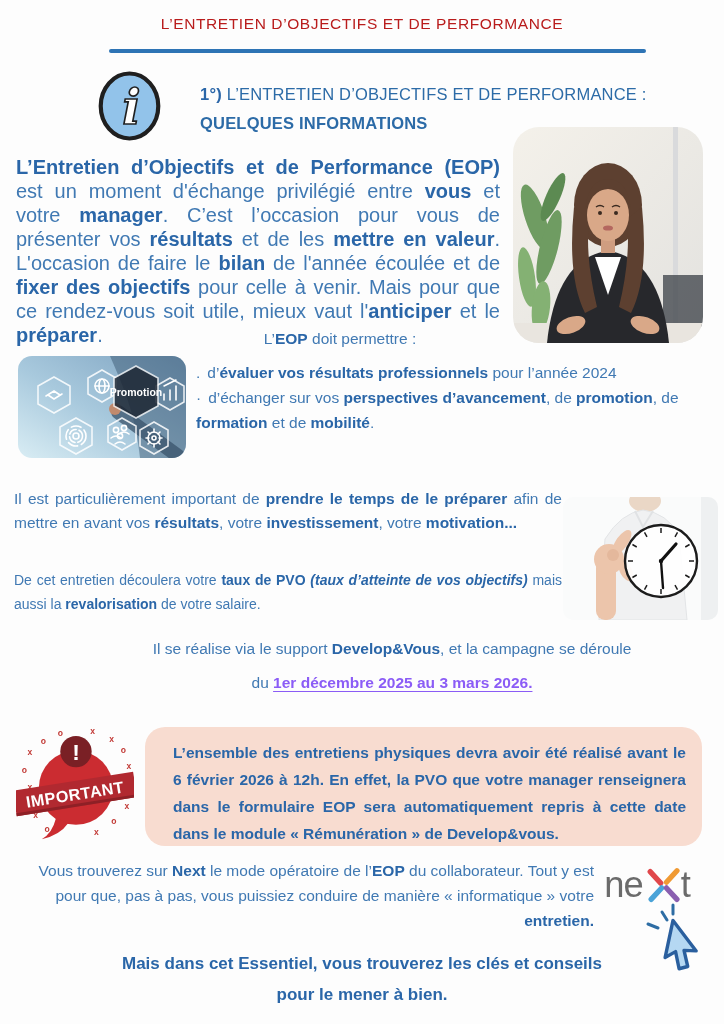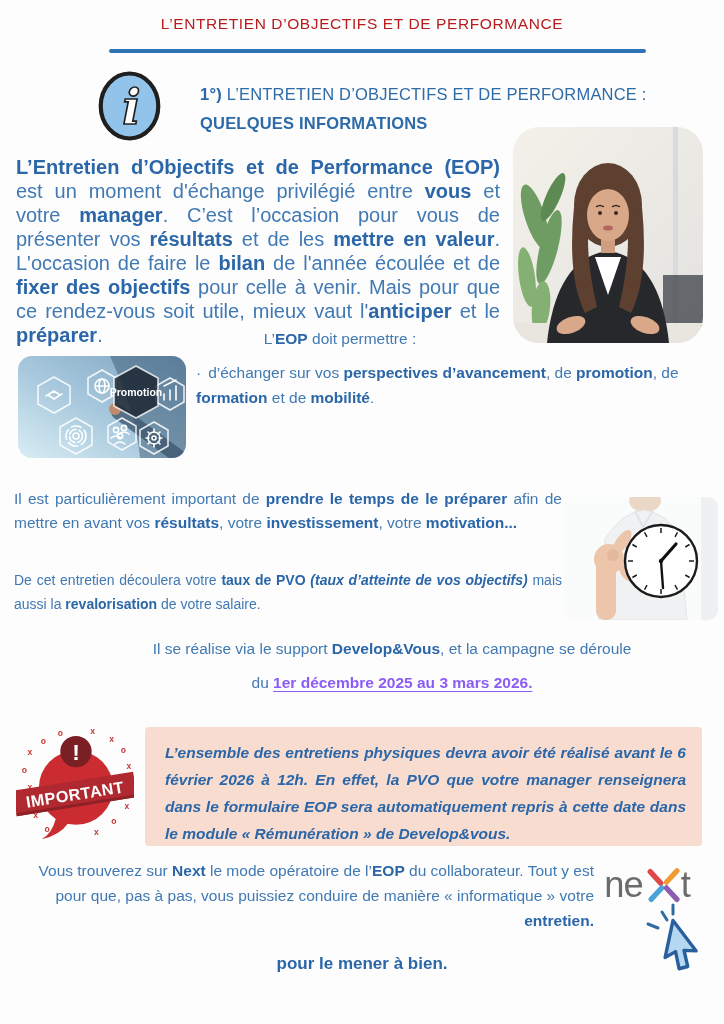--- a/index.html
+++ b/index.html
@@ -32,23 +32,23 @@
   .bullets{left:196px;top:360px;width:514px;font-size:15.5px;line-height:25px;}
   .bullets .marker{margin-right:7px;}
   .prepare{left:14px;top:487px;width:548px;font-size:15.5px;line-height:24px;text-align:justify;}
   .pvo{left:14px;top:568px;width:548px;font-size:14px;line-height:24px;text-align:justify;}
   .clock{left:563px;top:497px;width:155px;height:123px;border-radius:10px;overflow:hidden;}
   .support{left:60px;top:640px;right:0;text-align:center;font-size:15.5px;}
   .dates{left:60px;top:674px;right:0;text-align:center;font-size:15.5px;}
   .dates .b{color:#8b5cf6;}
   .badge{left:16px;top:722px;width:118px;height:122px;}
   .pinkbox{
-    left:145px;top:727px;width:557px;height:119px;background:#f8dcd0;border-radius:4px;
-    box-sizing:border-box;padding:12px 16px 0 20px;
-    font-size:15.5px;line-height:27px;text-align:justify;font-style:italic;
+    left:145px;top:727px;width:557px;height:119px;background:#f8dcd0;border-radius:20px;
+    box-sizing:border-box;padding:12px 16px 0 28px;
+    font-size:15.5px;line-height:27px;text-align:justify;
   }
   .next-par{left:22px;top:858px;width:572px;font-size:15.5px;line-height:25px;text-align:right;}
   .next-logo{left:603px;top:864px;width:102px;height:44px;}
   .cursor{left:640px;top:900px;width:70px;height:78px;}
   .closing{left:0;right:0;top:948px;text-align:center;font-size:17px;line-height:31px;font-weight:700;color:#2a66a8;}
 </style>
 </head>
 <body>
 
 <div class="abs page-title">L’ENTRETIEN D’OBJECTIFS ET DE PERFORMANCE</div>
@@ -143,20 +143,21 @@
         <circle cx="102" cy="80" r="2.6"></circle>
       <path d="M93 82 q5 -4 10 0 M101 78 q5 -4 10 0 M97 88 q5 -4 10 0"></path>
       <circle cx="136" cy="82" r="6"></circle>
         <circle cx="136" cy="82" r="2"></circle>
       <path d="M136 73 v3 M136 88 v3 M128 82 h3 M141 82 h3 M130 76 l2 2 M140 86 l2 2 M142 76 l-2 2 M132 86 l-2 2"></path>
     </g>
   </svg>
 </div>
 
 <div class="abs bullets">
+  <div><span class="marker">.</span><span><span>d’</span><span class="b">évaluer vos résultats professionnels</span><span> pour l’année 2024</span></span></div>
   <div><span class="marker">·</span><span><span>d’échanger sur vos </span><span class="b">perspectives d’avancement</span><span>, de </span><span class="b">promotion</span><span>, de </span><span class="b">formation</span><span> et de </span><span class="b">mobilité</span><span>.</span></span></div>
 </div>
 
 <div class="abs prepare"><span>Il est particulièrement important de </span><span class="b">prendre le temps de le préparer</span><span> afin de mettre en avant vos </span><span class="b">résultats</span><span>, votre </span><span class="b">investissement</span><span>, votre </span><span class="b">motivation...</span></div>
 
 <div class="abs pvo"><span>De cet entretien découlera votre </span><span class="b">taux de PVO </span><span class="b i">(taux d’atteinte de vos objectifs)</span><span> mais aussi la </span><span class="b">revalorisation</span><span> de votre salaire.</span></div>
 
 <div class="abs clock imgbox">
   <svg viewBox="0 0 155 123">
     <rect width="155" height="123" fill="#fafbfb"></rect>
@@ -248,14 +249,15 @@
       <line x1="8" y1="24" x2="18" y2="28"></line>
       <line x1="33" y1="5" x2="33" y2="14"></line>
     </g>
     <g transform="rotate(12 38 45)">
       <path d="M28 22 L28 60 L37 52 L44 68 L52 64 L45 49 L57 47 Z" fill="#b5d8f2" stroke="#2a5f9e" stroke-width="3.4" stroke-linejoin="round"></path>
     </g>
   </svg>
 </div>
 
 <div class="abs closing">
+  <div>Mais dans cet Essentiel, vous trouverez les clés et conseils</div>
   <div>pour le mener à bien.</div>
 </div>
 
 </body></html>

